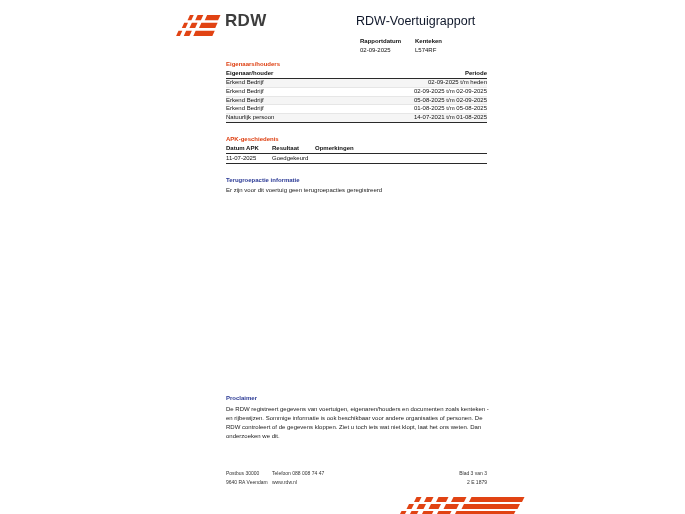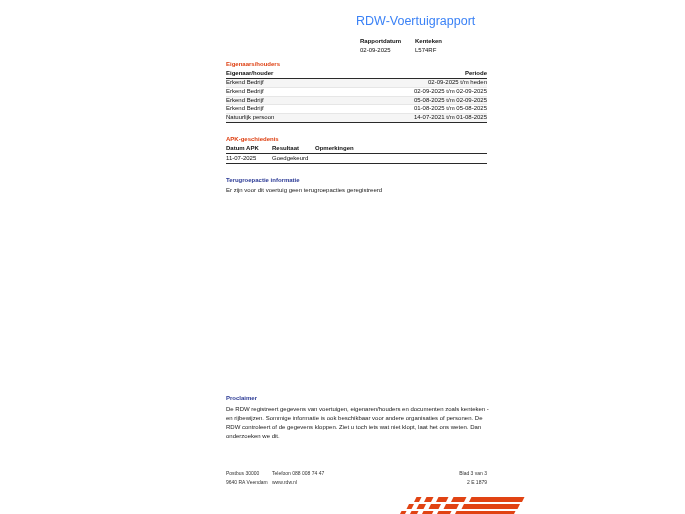--- a/index.html
+++ b/index.html
@@ -7,21 +7,21 @@
   #page{position:relative;width:685px;height:514px;background:#ffffff;overflow:hidden;
         font-family:"Liberation Sans",sans-serif;color:#111;}
   .abs{position:absolute;}
 
   
   #logo{left:176px;top:12px;display:flex;align-items:flex-start;}
   #logo svg{width:46px;height:21px;display:block;margin-top:3px;}
   #logo .word{font-size:17px;font-weight:700;color:#3d3d3d;line-height:1;margin-left:3px;letter-spacing:.3px;}
 
   
-  #title{left:356px;top:14px;font-size:12.5px;color:#3b82f6;}
+  #title{left:356px;top:14px;font-size:12.5px;color:#0f172a;}
   #meta{left:360px;top:38px;display:flex;font-size:6px;}
   #meta .mcol{width:43px;margin-right:12px;}
   #meta .lab{font-weight:700;}
   #meta .val{margin-top:2.5px;}
 
   
   .sec-heading{font-size:6px;font-weight:700;}
   .orange{color:#DE4012;}
   .blue{color:#2B3A95;}
 
@@ -58,20 +58,36 @@
 
   
   #bottom-flag{left:399px;top:497px;}
   #bottom-flag svg{width:126px;height:20px;display:block;}
 </style>
 </head>
 <body>
 
 <div id="page">
 
+  <div class="abs" id="logo">
+    <svg viewBox="0 0 96 44" aria-hidden="true">
+      <g fill="#E14313">
+        <polygon points="29,0 37,0 32,11 24,11"></polygon>
+        <polygon points="45,0 57,0 52,11 40,11"></polygon>
+        <polygon points="65,0 93,0 88,11 60,11"></polygon>
+        <polygon points="17,16 25,16 20,27 12,27"></polygon>
+        <polygon points="33,16 45,16 40,27 28,27"></polygon>
+        <polygon points="53,16 87,16 82,27 48,27"></polygon>
+        <polygon points="5,33 13,33 8,44 0,44"></polygon>
+        <polygon points="21,33 33,33 28,44 16,44"></polygon>
+        <polygon points="41,33 81,33 76,44 36,44"></polygon>
+      </g>
+    </svg>
+    <span class="word">RDW</span>
+  </div>
 
   <div class="abs" id="title">RDW-Voertuigrapport</div>
 
   <div class="abs" id="meta">
     <div class="mcol">
       <div class="lab">Rapportdatum</div>
       <div class="val">02-09-2025</div>
     </div>
     <div class="mcol">
       <div class="lab">Kenteken</div>

